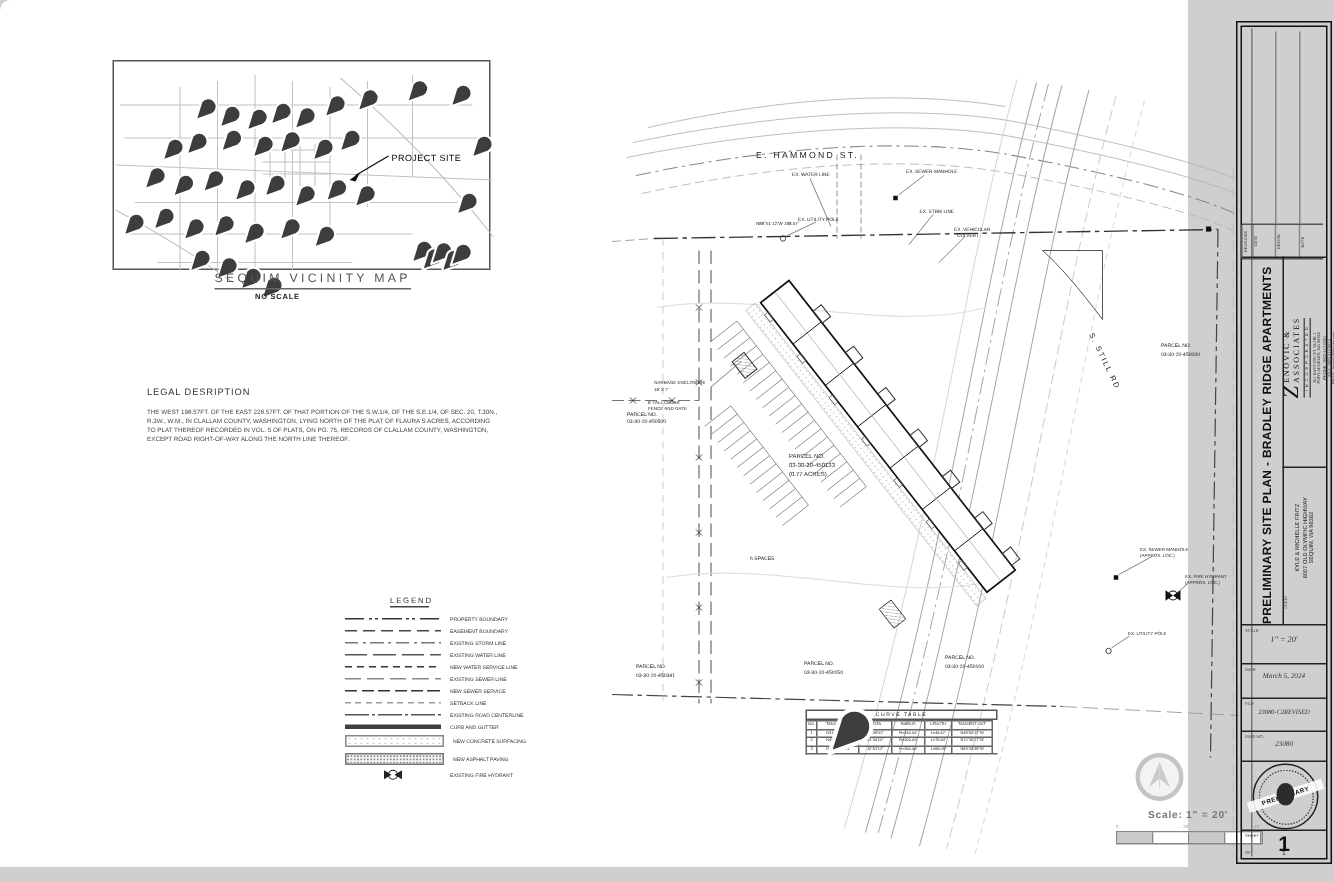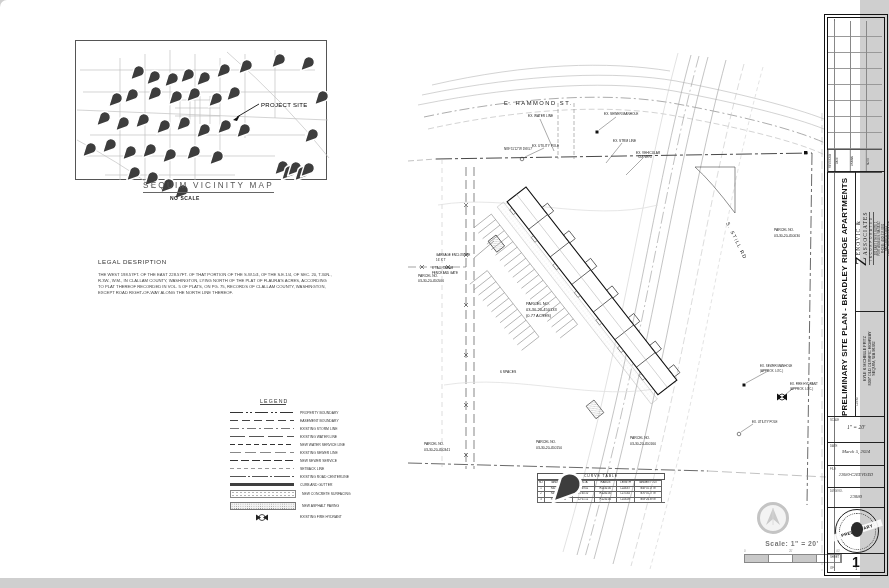--- a/index.html
+++ b/index.html
@@ -1,17 +1,17 @@
 <!DOCTYPE html>
 <html><head>
 <meta charset="utf-8">
 <style>
   html,body{margin:0;padding:0}
   body{width:889px;height:588px;background:#cfcfcf;overflow:hidden;font-family:"Liberation Sans",sans-serif;}
-  .sheet{position:absolute;left:0;top:0;width:860px;height:578px;background:#fff;border-radius:7px 0 0 0;}
+  .sheet{position:absolute;left:0;top:0;width:792px;height:578px;background:#fff;border-radius:7px 0 0 0;}
   
   .vmap{position:absolute;left:75px;top:40px;width:252px;height:166px;overflow:visible}
   .vtitle{position:absolute;left:143px;top:181px;font-size:8.2px;letter-spacing:2.2px;color:#555;border-bottom:1px solid #666;padding-bottom:1.5px;white-space:nowrap}
   .vnoscale{position:absolute;left:170px;top:195px;font-size:5px;font-weight:bold;color:#222;letter-spacing:.5px}
   
   .lheading{position:absolute;left:98px;top:258px;font-size:6.2px;letter-spacing:.6px;color:#333}
   .lbody{position:absolute;left:98px;top:272px;width:234px;font-size:4.2px;line-height:1.42;color:#444}
   
   .legend{position:absolute;left:230px;top:398px;width:150px;display:flex;flex-direction:column;gap:3.4px}
   .lg-title{font-size:5.2px;letter-spacing:1.2px;color:#333;border-bottom:.7px solid #444;width:26px;margin-left:30px;margin-bottom:2px;text-align:center}

